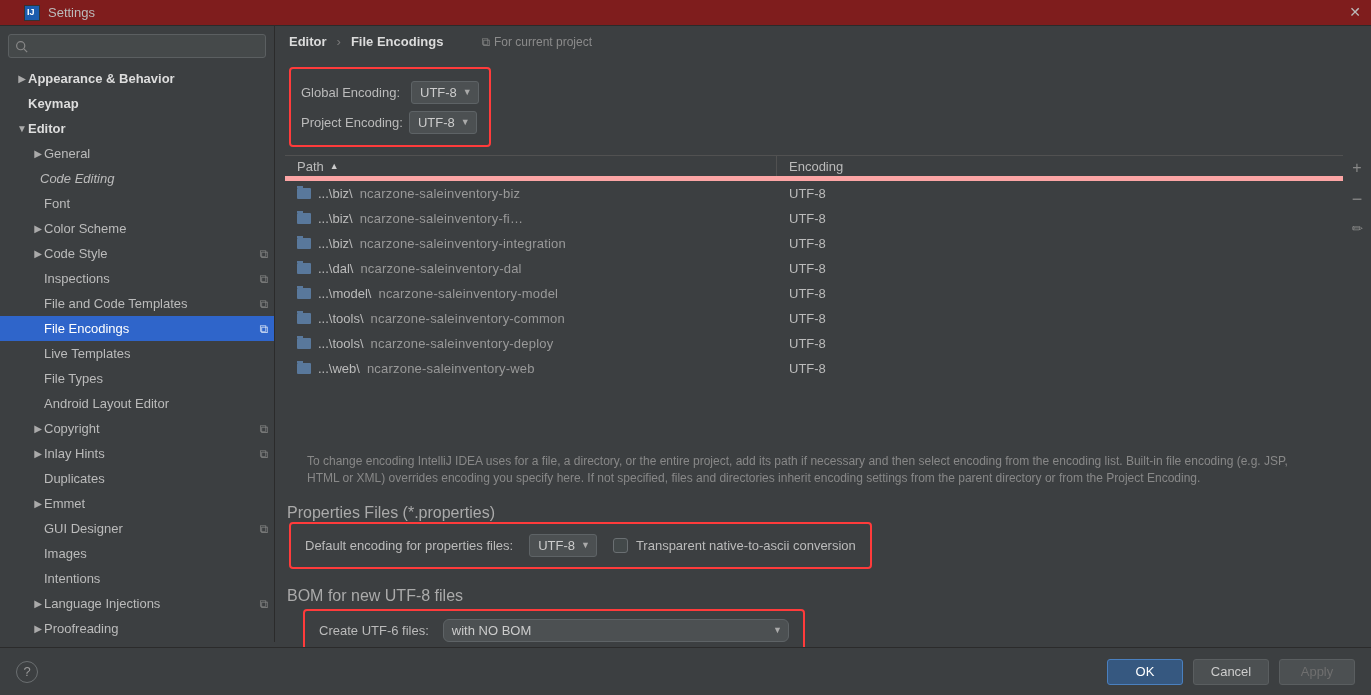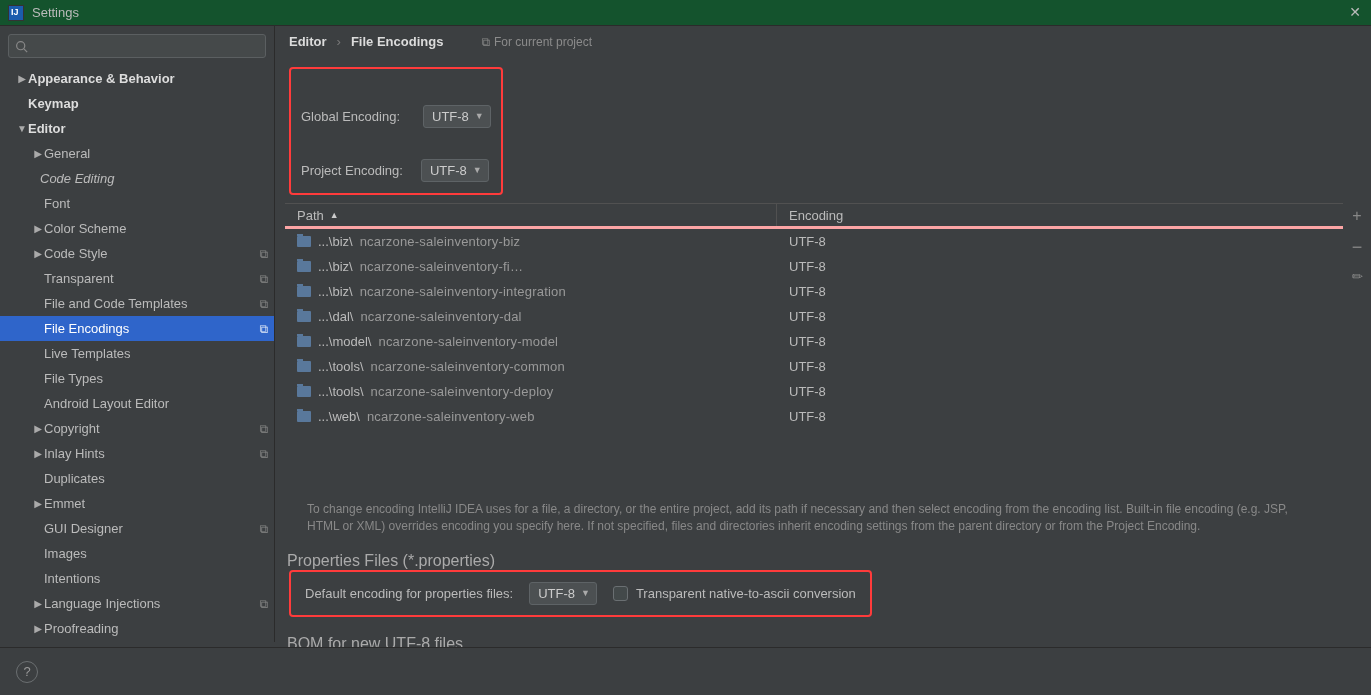--- a/index.html
+++ b/index.html
@@ -11,22 +11,22 @@
     color: #bbbbbb;
     width: 1371px;
     height: 695px;
     overflow: hidden;
     position: relative;
   }
   .titlebar {
     display: flex;
     align-items: center;
     height: 26px;
-    background: #14532d;
-    padding: 0 8px;
+    background: #7f1d1d;
+    padding: 0 24px;
     border-bottom: 1px solid #2b2b2b;
     position: relative;
   }
   .titlebar .app-icon {
     width: 16px; height: 16px;
     background: #1b5cad;
     border: 1px solid #333;
     margin-right: 8px;
     position: relative;
   }
@@ -119,21 +119,21 @@
   .breadcrumb .crumb { font-weight: bold; color: #dcdcdc; }
   .breadcrumb .sep { color: #777; }
   .breadcrumb .hint { color: #8b8b8b; font-size: 12px; margin-left: 28px; display: flex; align-items: center; gap: 4px;}
   .encoding-block {
     margin-top: 18px;
     border: 2.5px solid #ff3b3b;
     border-radius: 4px;
     padding: 8px 10px 8px 10px;
     width: fit-content;
   }
-  .row { display: flex; align-items: center; gap: 12px; height: 30px; margin-top: 24px; }
+  .row { display: flex; align-items: center; height: 30px; }
   .row-label { color: #bbbbbb; }
   .dropdown {
     height: 23px;
     background: #4c5052;
     border: 1px solid #5e6366;
     border-radius: 3px;
     display: inline-flex;
     align-items: center;
     padding: 0 6px 0 8px;
     color: #ccc;
@@ -157,21 +157,21 @@
     align-items: center;
     padding-top: 4px;
     gap: 18px;
     color: #888;
   }
   .thead {
     display: flex;
     height: 26px;
     background: #3c3f41;
     border-top: 1px solid #515151;
-    border-bottom: 3px solid #fca5a5;
+    border-bottom: 5px solid #fca5a5;
     justify-content: flex-end;
   }
   .th-path { width: 492px; padding-left: 12px; display: flex; align-items: center; gap: 6px; border-right: 1px solid #515151;}
   .th-enc { flex:1; padding-left: 12px; display: flex; align-items: center; }
   .tbody .trow {
     display: flex;
     height: 25px;
     align-items: center;
   }
   .td-path { width: 492px; padding-left: 12px; display: flex; align-items: center; gap: 7px; color: #bbb; overflow: hidden;}
@@ -342,21 +342,21 @@
           <span class="tree-arrow">▶</span>
           <span class="tree-label">Color Scheme</span>
         </div>
         <div class="tree-item" style="padding-left: 32px;">
           <span class="tree-arrow">▶</span>
           <span class="tree-label">Code Style</span>
           <span class="copy-icon">⧉</span>
         </div>
         <div class="tree-item" style="padding-left: 32px;">
           <span class="tree-arrow"></span>
-          <span class="tree-label">Transparent</span>
+          <span class="tree-label">Inspections</span>
           <span class="copy-icon">⧉</span>
         </div>
         <div class="tree-item" style="padding-left: 32px;">
           <span class="tree-arrow"></span>
           <span class="tree-label">File and Code Templates</span>
           <span class="copy-icon">⧉</span>
         </div>
         <div class="tree-item selected" style="padding-left: 32px;">
           <span class="tree-arrow"></span>
           <span class="tree-label">File Encodings</span>
@@ -555,13 +555,24 @@
     </div>
     <div class="hint-line">
       <span>IDEA will NOT add </span><span class="link">UTF-8 BOM</span><span> to every created file in UTF-8 encoding</span><span class="ext-arrow">↗</span>
     </div>
 
   </div>
 </div>
 
 <div class="footer">
   <div class="help-circle">?</div>
+  <div class="footer-buttons">
+    <div class="btn primary">
+        <span>OK</span>
+      </div>
+    <div class="btn">
+        <span>Cancel</span>
+      </div>
+    <div class="btn disabled">
+        <span>Apply</span>
+      </div>
+  </div>
 </div>
 
 </body></html>

